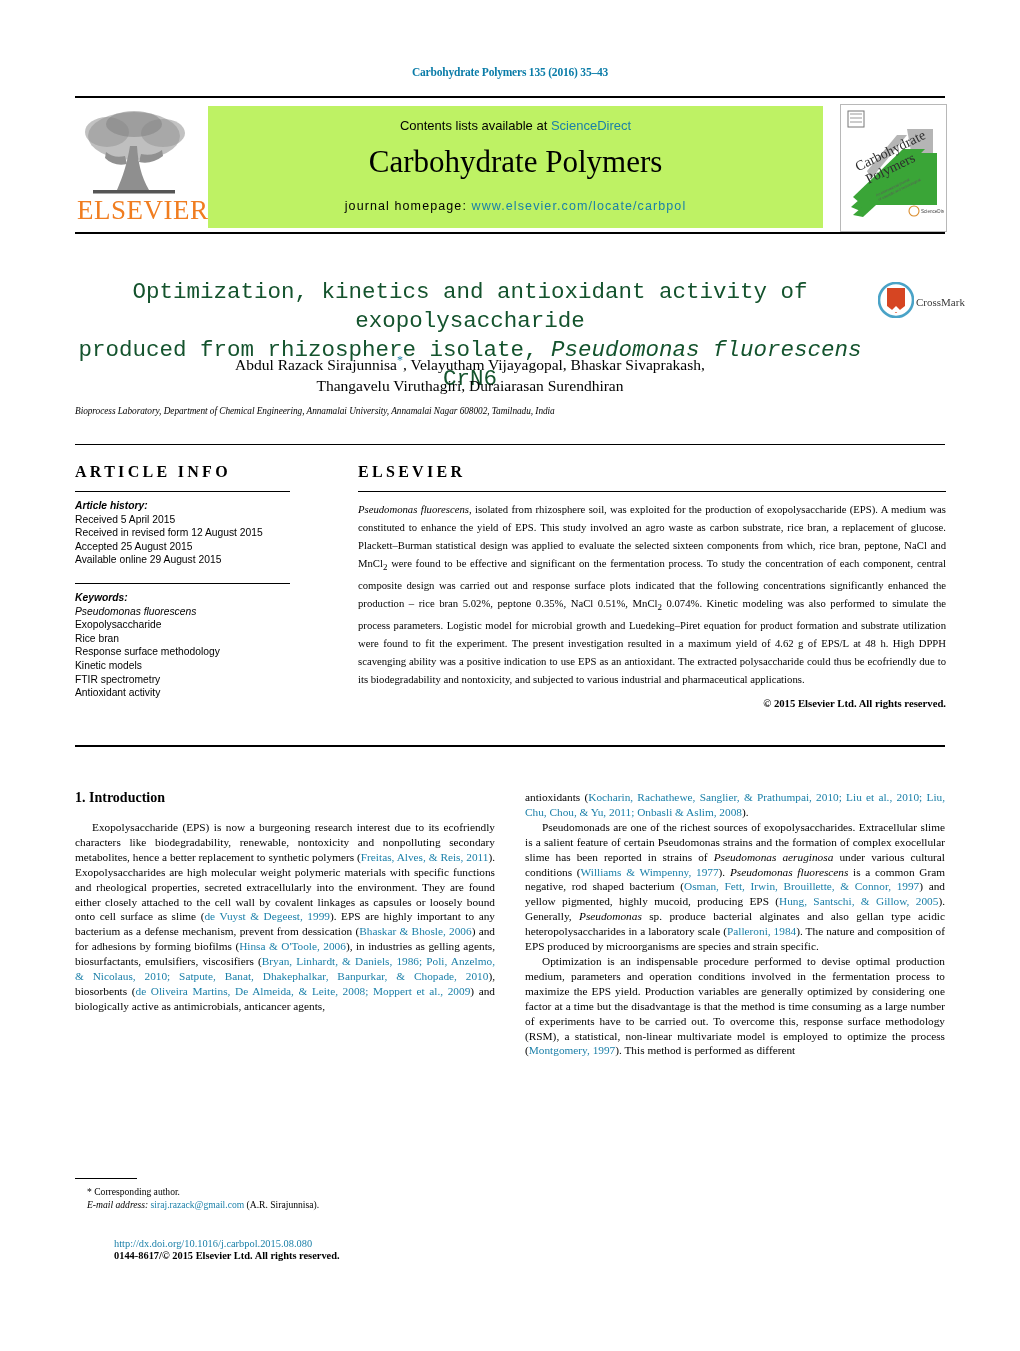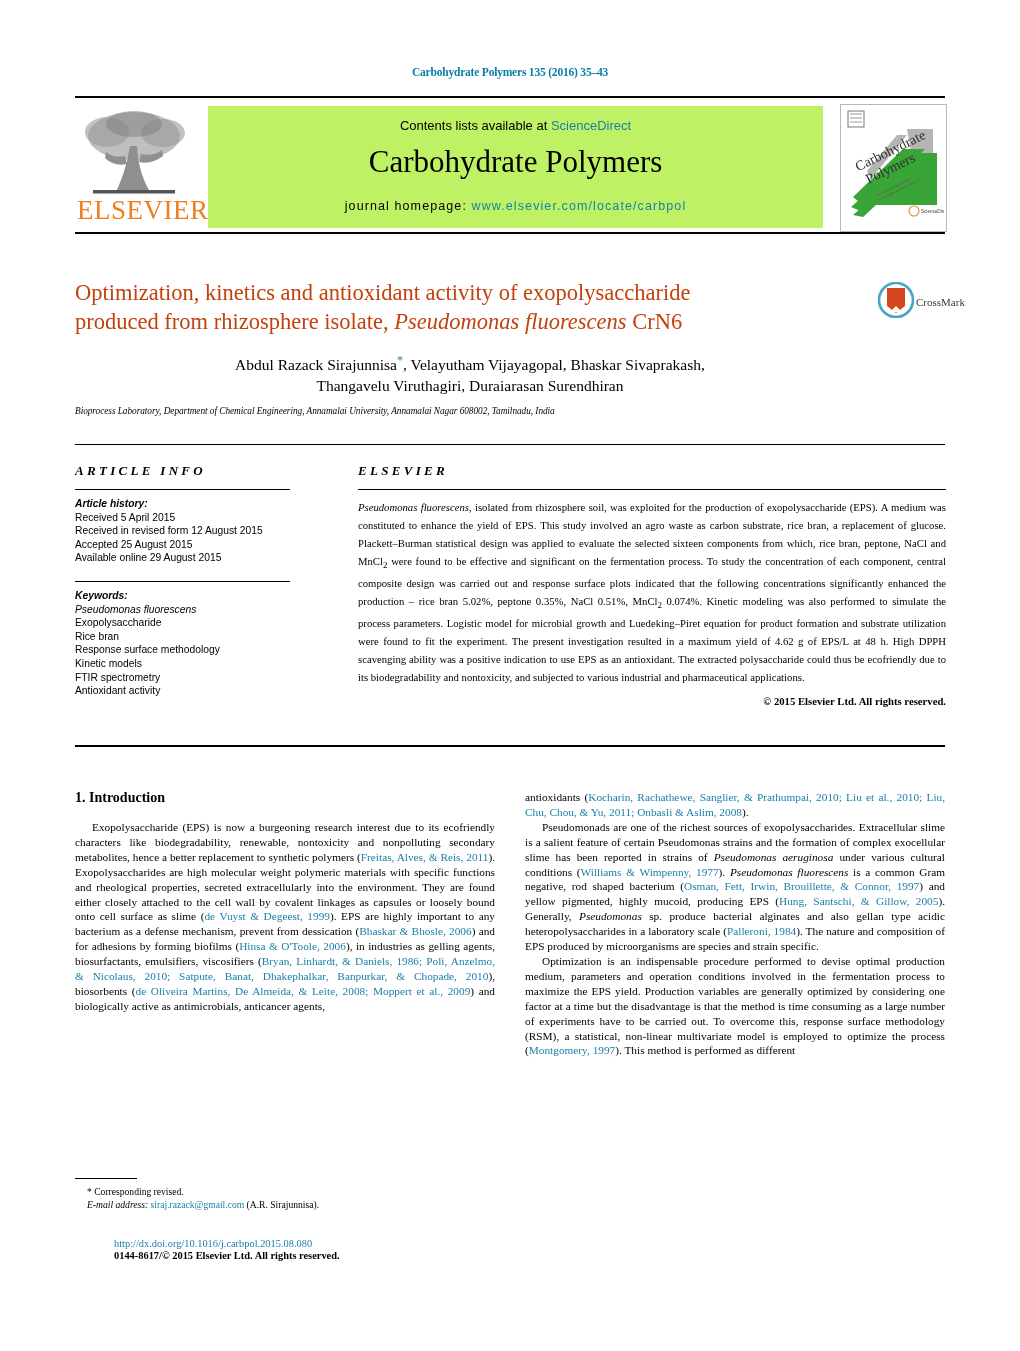--- a/index.html
+++ b/index.html
@@ -111,24 +111,25 @@
 
   
   .title-block {
     position: absolute;
     left: 75px; top: 278px;
     width: 790px;
   }
   .paper-title {
     font-size: 22.5px;
     line-height: 29px;
-    font-family: Liberation Serif, serif;
-    color: #c2410c;
+    font-family: Liberation Mono, monospace;
+    color: #14532d;
     margin: 0;
     font-weight: normal;
+    text-align: center;
   }
   .paper-title .ital { font-style: italic; }
 
   .authors {
     position: absolute;
     left: 75px; top: 350px;
     width: 790px;
     font-size: 15.5px;
     line-height: 21px;
     font-family: "Liberation Serif", serif;
@@ -168,25 +169,24 @@
     border-top: 1.4px solid #000;
   }
   .rule-bottom {
     position: absolute;
     left: 75px; top: 745px;
     width: 870px;
     border-top: 2.5px solid #000;
   }
 
   .sec-head {
-    font-size: 13px;
+    font-size: 16px;
     font-weight: bold;
     letter-spacing: 3.3px;
     font-family: "Liberation Serif", serif;
-    font-style: italic;
   }
 
   .info-col {
     position: absolute;
     left: 75px; top: 463px;
     width: 250px;
   }
   .info-col .hr {
     border-top: 0.9px solid #000;
     margin: 10px 0 7px 0;
@@ -423,21 +423,21 @@
   </div>
 
   <div class="col-right">
     <p class="body-par cont"><span>antioxidants (</span><span class="ref">Kocharin, Rachathewe, Sanglier, &amp; Prathumpai, 2010; Liu et al., 2010; Liu, Chu, Chou, &amp; Yu, 2011; Onbasli &amp; Aslim, 2008</span><span>).</span></p>
     <p class="body-par"><span>Pseudomonads are one of the richest sources of exopolysaccharides. Extracellular slime is a salient feature of certain Pseudomonas strains and the formation of complex exocellular slime has been reported in strains of </span><span class="ital">Pseudomonas aeruginosa</span><span> under various cultural conditions (</span><span class="ref">Williams &amp; Wimpenny, 1977</span><span>). </span><span class="ital">Pseudomonas fluorescens</span><span> is a common Gram negative, rod shaped bacterium (</span><span class="ref">Osman, Fett, Irwin, Brouillette, &amp; Connor, 1997</span><span>) and yellow pigmented, highly mucoid, producing EPS (</span><span class="ref">Hung, Santschi, &amp; Gillow, 2005</span><span>). Generally, </span><span class="ital">Pseudomonas</span><span> sp. produce bacterial alginates and also gellan type acidic heteropolysaccharides in a laboratory scale (</span><span class="ref">Palleroni, 1984</span><span>). The nature and composition of EPS produced by microorganisms are species and strain specific.</span></p>
     <p class="body-par"><span>Optimization is an indispensable procedure performed to devise optimal production medium, parameters and operation conditions involved in the fermentation process to maximize the EPS yield. Production variables are generally optimized by considering one factor at a time but the disadvantage is that the method is time consuming as a large number of experiments have to be carried out. To overcome this, response surface methodology (RSM), a statistical, non-linear multivariate model is employed to optimize the process (</span><span class="ref">Montgomery, 1997</span><span>). This method is performed as different</span></p>
   </div>
 
   <div class="footnote">
     <div class="fn-rule"></div>
-    <div class="fn-line indent">* Corresponding revised.</div>
+    <div class="fn-line indent">* Corresponding author.</div>
     <div class="fn-line indent">
       <span class="em-label">E-mail address:</span>
       <a class="mail" href="#">siraj.razack@gmail.com</a><span> (A.R. Sirajunnisa).</span>
     </div>
   </div>
 
   <div class="doi-block">
     <a class="doi-link" href="#">http://dx.doi.org/10.1016/j.carbpol.2015.08.080</a>
     <div class="issn-line">0144-8617/© 2015 Elsevier Ltd. All rights reserved.</div>
   </div>

